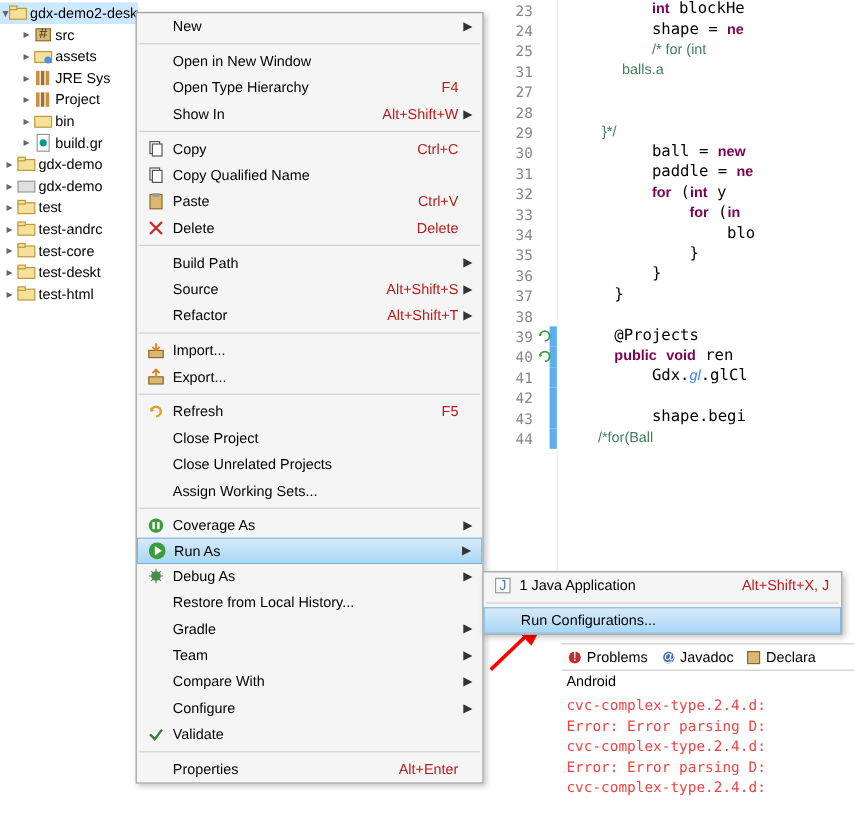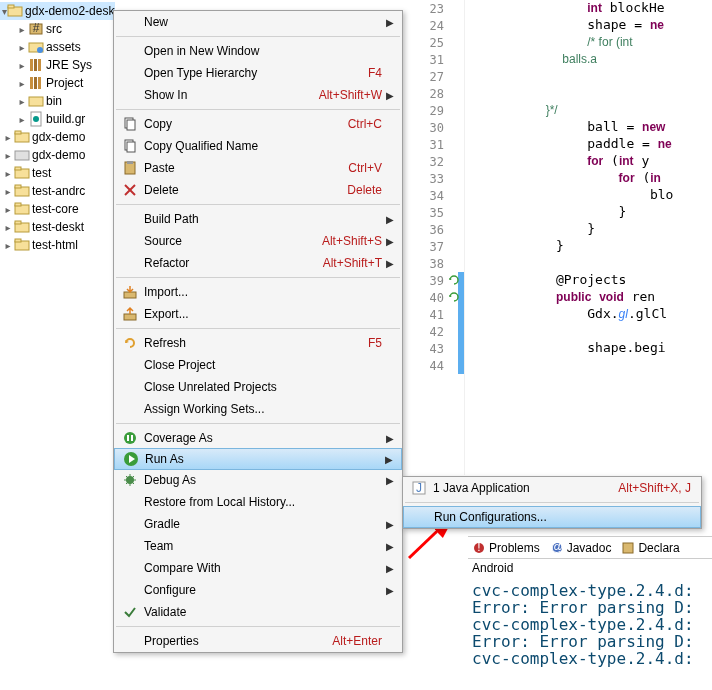--- a/index.html
+++ b/index.html
@@ -19,36 +19,36 @@
 .menu-item .mic { width: 20px; height: 20px; display: inline-flex; align-items: center; justify-content: center; }
 .menu-item .mlbl { flex: 1; padding-left: 4px; color: #000; }
 .menu-item .macc { color: #b91c1c; padding-right: 4px; }
 .menu-item .marr { width: 10px; color: #333; font-size: 10px; }
 .menu-item.hl { background: linear-gradient(#d8eaf9, #a8d7f7); border: 1px solid #7bb6de; height: 22px; margin: -1px 0; }
 .menu-sep { height: 1px; background: #d0d0d0; margin: 3px 2px; }
 
 .submenu { position: absolute; left: 402px; top: 476px; width: 300px; background: #f5f5f5; border: 1px solid #a0a0a0; box-shadow: 2px 2px 5px rgba(0,0,0,0.25); z-index: 11; }
 .submenu .menu-item.hl2 { background: linear-gradient(#d8eaf9, #a8d7f7); border: 1px solid #7bb6de; }
 
-.editor { position: absolute; left: 405px; top: 0; right: 0; height: 475px; background: #fff; display: flex; gap: 44px; }
+.editor { position: absolute; left: 405px; top: 0; right: 0; height: 475px; background: #fff; display: flex; }
 .gutter { width: 60px; background: #fff; border-right: 1px solid #f0f0f0; }
 .gut-row { height: 17px; display: flex; align-items: center; justify-content: flex-end; padding-right: 20px; color: #888; font-family: Consolas, monospace; position: relative; }
 .gut-row .marker { position: absolute; right: 2px; width: 14px; height: 14px; }
 .blue-bar { position: absolute; right: 0; top: 0; width: 6px; background: #5caeef; }
 .code { flex: 1; overflow: hidden; }
 .code-row { height: 17px; font-family: Consolas, monospace; font-size: 13px; white-space: pre; color: #000; }
 .kw { color: #7f0055; font-weight: bold; }
 .cm { color: #3f7f5f; }
 .fn { font-style: italic; color: #3b82f6; }
 
 .problems { position: absolute; left: 468px; top: 536px; right: 0; bottom: 0; border-top: 1px solid #ccc; background: #fff; }
 .prob-tabs { display: flex; height: 22px; border-bottom: 1px solid #ccc; align-items: center; padding-left: 4px; gap: 10px; }
 .prob-tab { display: flex; align-items: center; gap: 3px; color: #000; }
 .prob-body { padding: 4px; }
-.prob-line { font-family: Consolas, monospace; font-size: 16px; color: #0c4a6e; height: 17px; white-space: nowrap; }
+.prob-line { font-family: Consolas, monospace; font-size: 12px; color: #ef4444; height: 17px; white-space: nowrap; }
 .prob-title { color: #000; padding: 2px 4px; }
 
 .arrow-annot { position: absolute; left: 404px; top: 510px; z-index: 5; pointer-events: none; }
 
 svg { display: block; }
 </style>
 </head>
 <body>
 
 <div class="root">
@@ -496,20 +496,21 @@
       <div class="code-row">                  blo</div>
       <div class="code-row">              }</div>
       <div class="code-row">          }</div>
       <div class="code-row">      }</div>
       <div class="code-row"></div>
       <div class="code-row">      @Projects</div>
       <div class="code-row">      <span class="kw">public</span> <span class="kw">void</span> ren</div>
       <div class="code-row">          Gdx.<span class="fn">gl</span>.glCl</div>
       <div class="code-row"></div>
       <div class="code-row">          shape.begi</div>
+      <div class="code-row"><span class="cm">          /*for(Ball</span></div>
     </div>
 </div>
 
 <div class="problems">
   <div class="prob-tabs" id="probtabs">
       <div class="prob-tab">
         <span>
           <svg width="14" height="14">
             <circle cx="7" cy="7" r="5" fill="#c03030"></circle>
             <text x="7" y="10" font-size="8" text-anchor="middle" fill="#fff">!</text>

